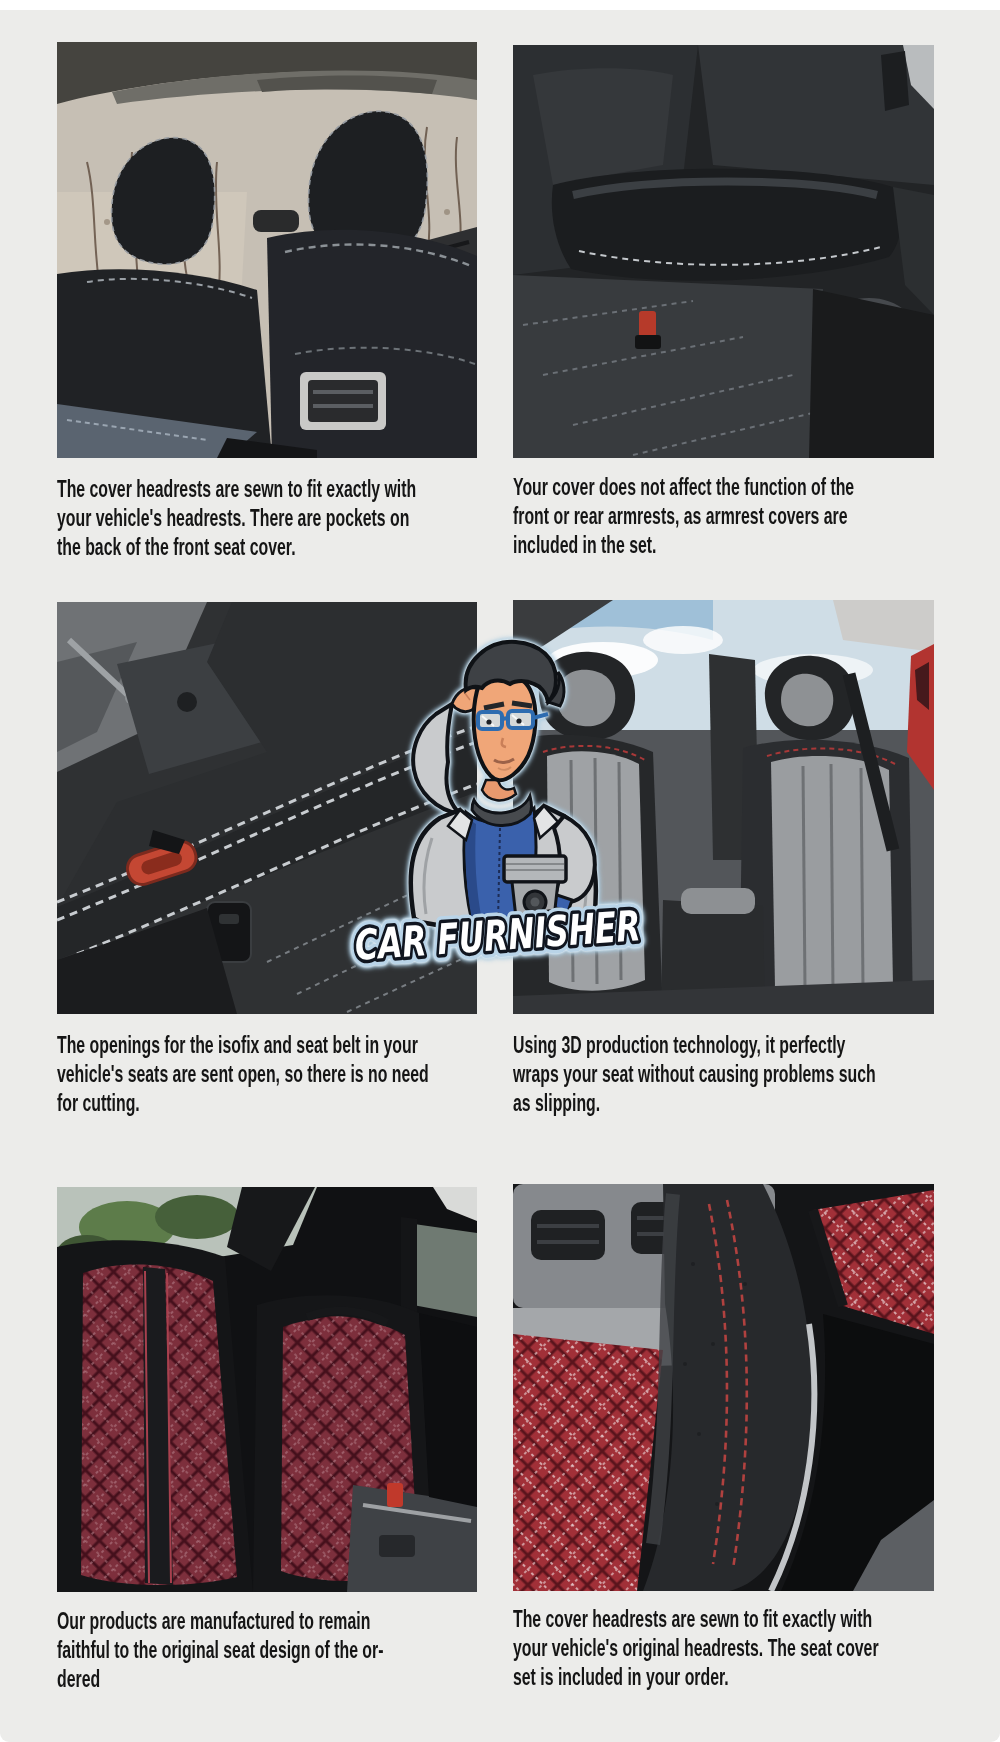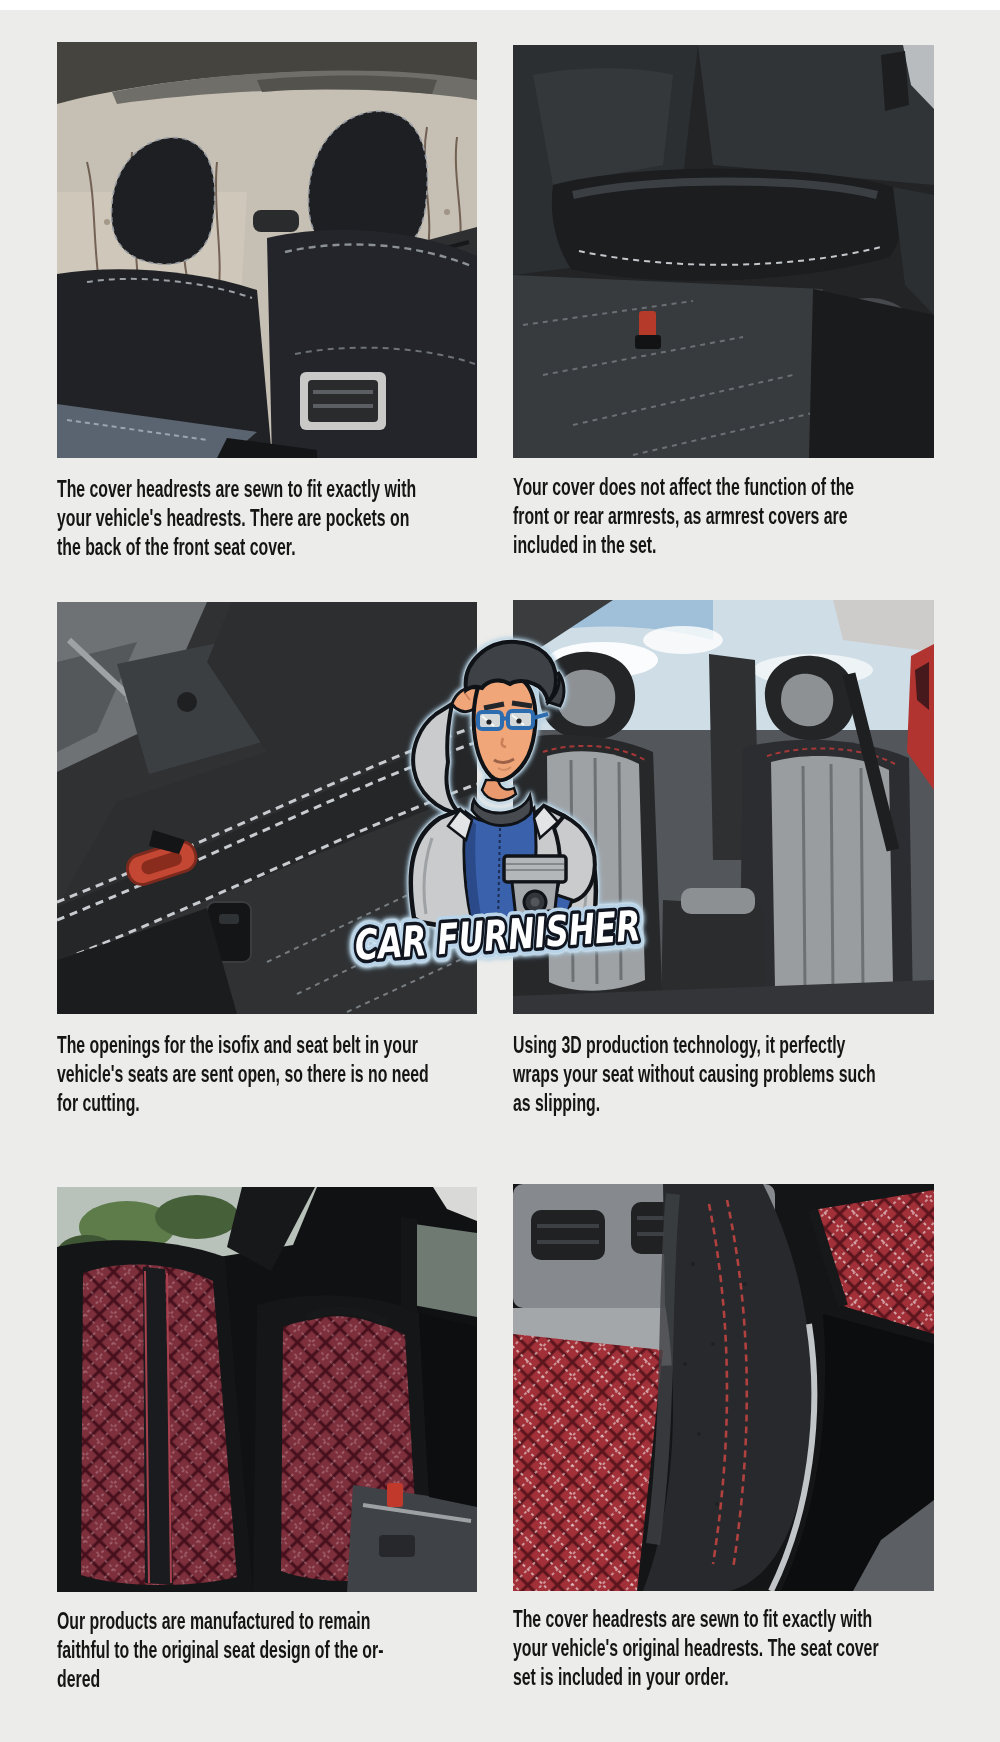--- a/index.html
+++ b/index.html
@@ -1,17 +1,17 @@
 <!DOCTYPE html>
 <html><head>
 <meta charset="utf-8">
 <style>
   html,body{margin:0;padding:0;background:#ffffff;}
   .page{position:relative;width:1000px;height:1742px;background:#ffffff;overflow:hidden;
-        font-family:"Liberation Sans",sans-serif;}
+        font-family:"Liberation Sans",sans-serif;border-radius:9px;}
   .gray-bg{position:absolute;left:0;top:10px;width:1000px;height:1732px;background:#ececea;}
   .photo{position:absolute;overflow:hidden;background:#222;}
   .photo svg{display:block;width:100%;height:100%;}
   .caption{position:absolute;color:#151515;font-weight:bold;font-size:24px;line-height:29px;
            transform:scaleX(0.66);transform-origin:left top;white-space:nowrap;
            letter-spacing:0px;}
   .cap-line{white-space:nowrap;}
   .mascot{position:absolute;left:348px;top:588px;width:300px;height:385px;z-index:5;}
   .mascot svg{display:block;width:100%;height:100%;
       filter:drop-shadow(0 0 1px #ffffff) drop-shadow(0 0 2px #aacbe0) drop-shadow(0 0 2px #aacbe0);}

